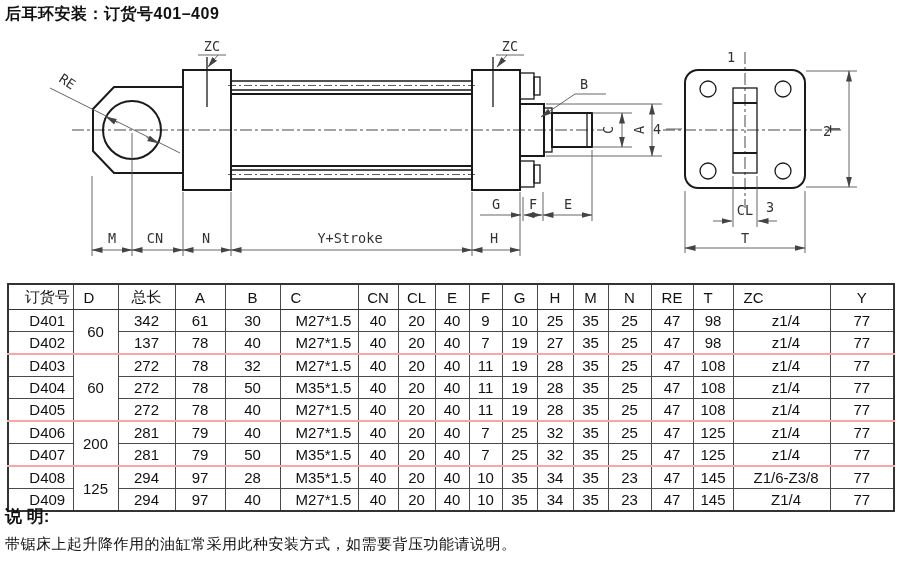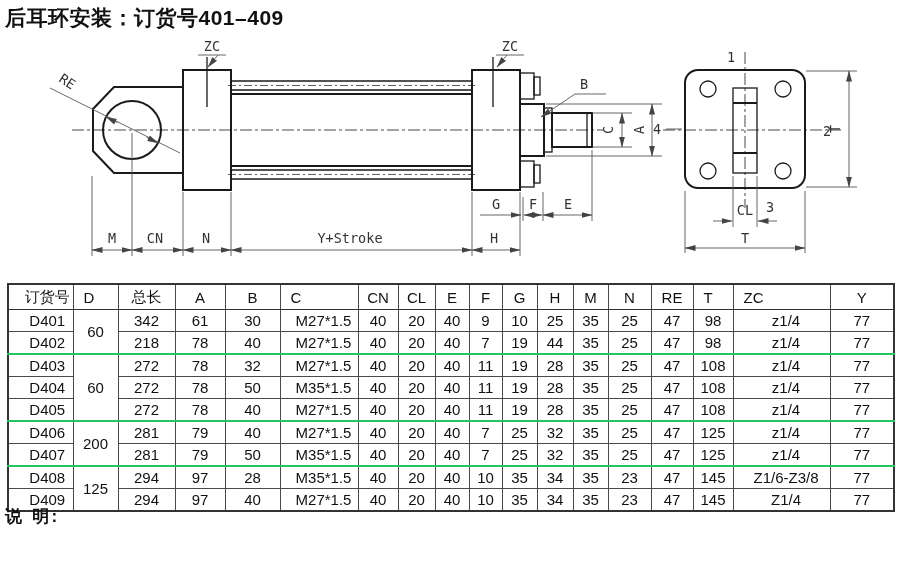--- a/index.html
+++ b/index.html
@@ -1,34 +1,34 @@
 <!DOCTYPE html>
 <html><head>
 <meta charset="utf-8">
 <style>
   html,body{margin:0;padding:0;background:#fff;}
   body{width:900px;height:561px;position:relative;font-family:"Liberation Sans","DejaVu Sans",sans-serif;color:#111;overflow:hidden;}
-  .title{position:absolute;top:4px;left:5px;font-size:21px;font-weight:bold;letter-spacing:.5px;}
+  .title{position:absolute;top:4px;left:5px;font-size:16px;font-weight:bold;letter-spacing:.5px;}
   .drawing{position:absolute;top:36px;left:0;}
   .part{stroke:#1a1a1a;stroke-width:2;fill:none;}
   .part2{stroke:#1a1a1a;stroke-width:1.3;fill:none;}
   .cl{stroke:#333;stroke-width:.9;fill:none;stroke-dasharray:12 3 3 3;}
   .cl2{stroke:#333;stroke-width:.8;fill:none;stroke-dasharray:8 3 2 3;}
   .dim{stroke:#555;stroke-width:.9;fill:none;}
   .dtext{font-family:"DejaVu Sans Mono",monospace;font-size:13.5px;fill:#333;}
   .spec-table{position:absolute;top:283px;left:7px;width:886px;border-collapse:collapse;table-layout:fixed;border:2px solid #333;}
   .spec-table th,.spec-table td{border:1px solid #4a4a4a;text-align:center;font-size:15px;padding:0;white-space:nowrap;overflow:hidden;}
   .spec-table thead th{height:24px;font-weight:normal;border-bottom:1.5px solid #333;}
   .spec-table tbody td{height:21px;}
-  .spec-table tr.group-top td{border-top:2px solid #22c55e;}
+  .spec-table tr.group-top td{border-top:2px solid #fca5a5;}
   .la{text-align:left !important;padding-left:10px !important;}
   .col-order{text-align:left;padding-left:13px !important;margin-top:32px;}
   .col-c,.col-zc{text-align:right;padding-left:9px !important;}
   .note{position:absolute;top:505px;left:5px;width:890px;}
-  .note-heading{font-size:17px;font-weight:bold;margin:0;font-family:Liberation Mono, monospace;}
+  .note-heading{font-size:17px;font-weight:bold;margin:0;}
   .note-body{font-size:15px;margin:7px 0 0 0;letter-spacing:.5px;}
 </style>
 </head>
 <body>
 
 <div class="title">后耳环安装：订货号401–409</div>
 
 <svg class="drawing" width="900" height="244" viewBox="0 36 900 244">
   <defs>
     <marker id="ae" markerWidth="12" markerHeight="8" refX="10.5" refY="4" orient="auto-start-reverse" markerUnits="userSpaceOnUse">
@@ -198,30 +198,30 @@
         <td>25</td>
         <td>35</td>
         <td>25</td>
         <td>47</td>
         <td>98</td>
         <td class="col-zc">z1/4</td>
         <td>77</td>
       </tr>
       <tr>
         <td class="col-order">D402</td>
-        <td>218</td>
+        <td>137</td>
         <td>78</td>
         <td>40</td>
         <td class="col-c">M27*1.5</td>
         <td>40</td>
         <td>20</td>
         <td>40</td>
         <td>7</td>
         <td>19</td>
-        <td>44</td>
+        <td>27</td>
         <td>35</td>
         <td>25</td>
         <td>47</td>
         <td>98</td>
         <td class="col-zc">z1/4</td>
         <td>77</td>
       </tr>
       <tr class="group-top">
         <td class="col-order">D403</td>
         <td rowspan="3">60</td>
@@ -356,13 +356,14 @@
         <td>47</td>
         <td>145</td>
         <td class="col-zc">Z1/4</td>
         <td>77</td>
       </tr>
     </tbody>
 </table>
 
 <div class="note">
   <p class="note-heading">说 明:</p>
+  <p class="note-body">带锯床上起升降作用的油缸常采用此种安装方式，如需要背压功能请说明。</p>
 </div>
 
 </body></html>

